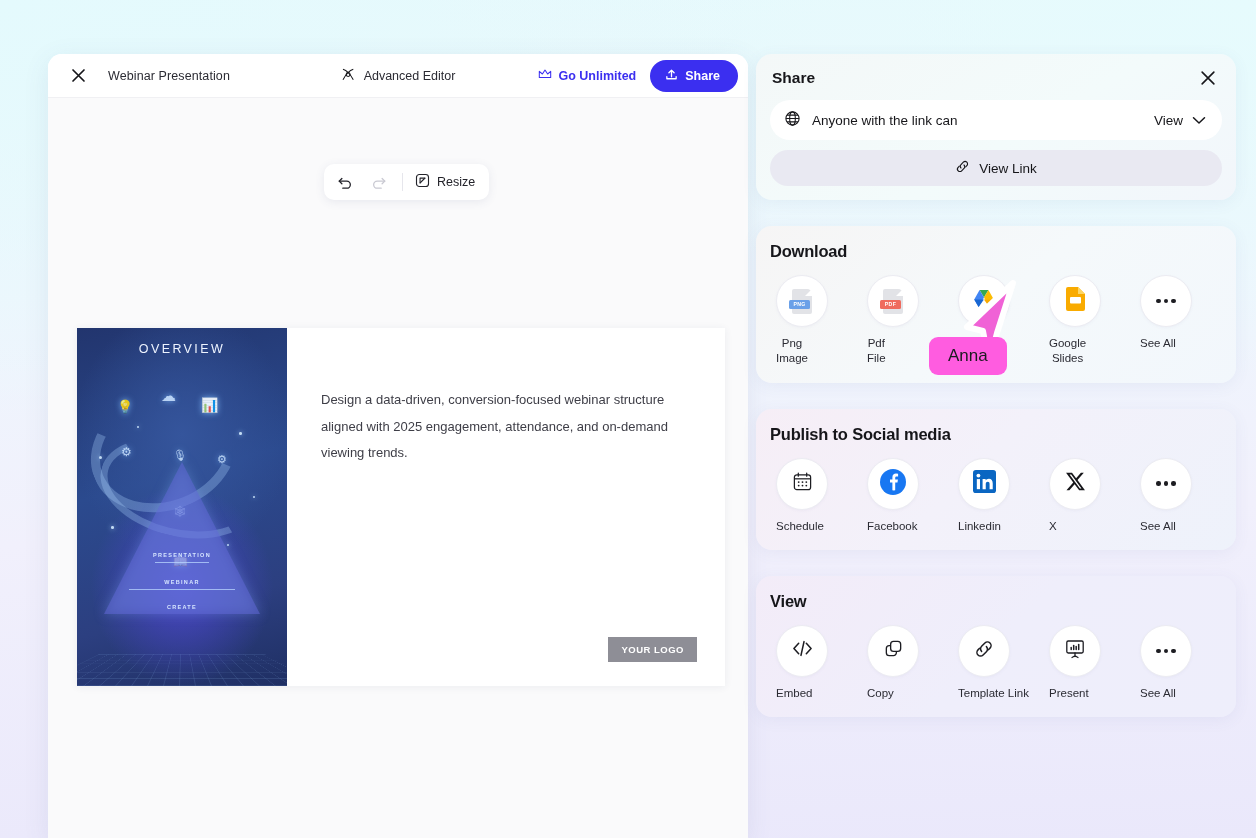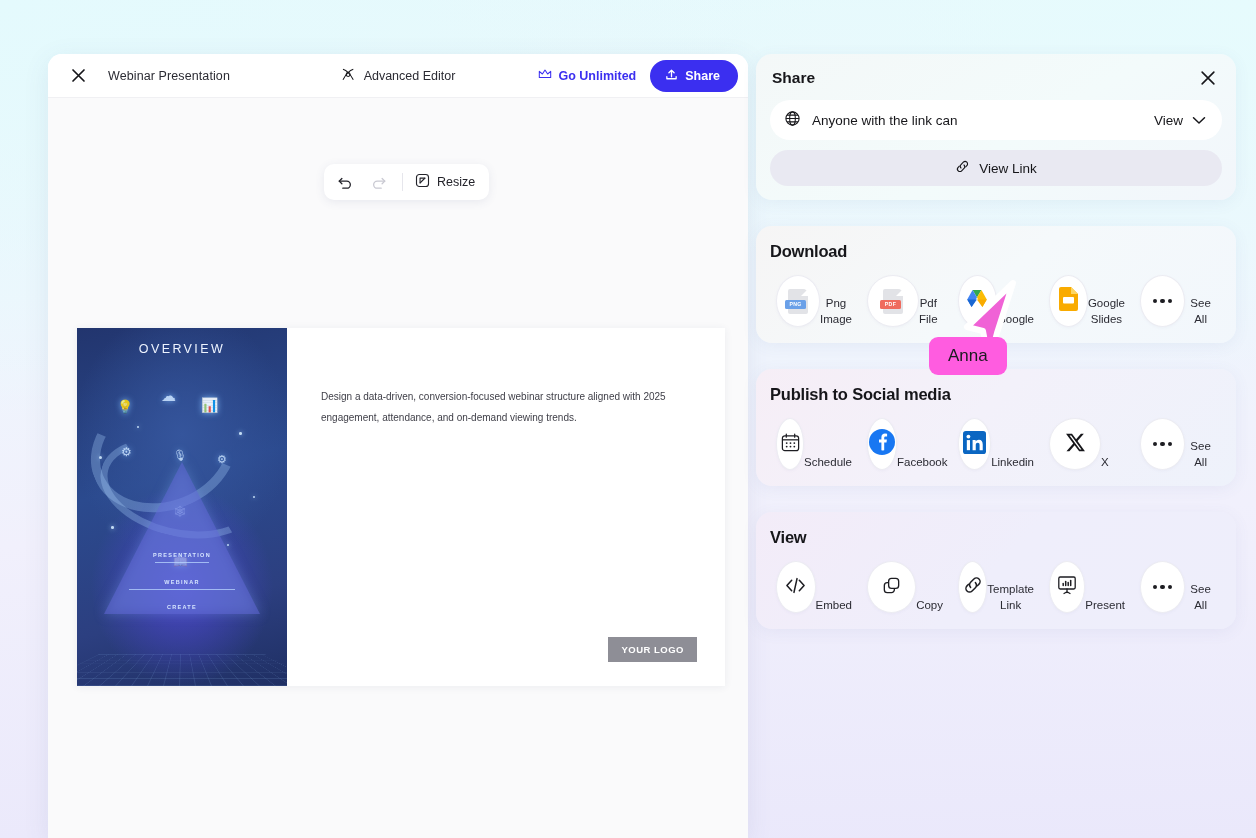--- a/index.html
+++ b/index.html
@@ -215,21 +215,21 @@
   .slide-headline {
     font-size: 35px;
     line-height: 1.22;
     font-weight: 800;
     letter-spacing: -0.9px;
     color: #16161a;
     max-width: 330px;
   }
   .slide-sub {
     margin-top: 24px;
-    font-size: 10px;
+    font-size: 13px;
     line-height: 2.05;
     color: #3e3e47;
     max-width: 348px;
   }
   .logo-badge {
     position: absolute;
     right: 28px; bottom: 24px;
     background: #8e8e96;
     color: #ffffff;
     font-size: 9.5px;
@@ -324,21 +324,21 @@
     box-shadow: 0 3px 16px rgba(90,100,150,0.07);
   }
   .tile-row {
     margin-top: 14px;
     display: flex;
     justify-content: space-between;
     padding: 0 6px;
   }
   .tile {
     width: 76px;
-    display: flex; align-items: flex-end;
+    display: flex; flex-direction: column; align-items: flex-start;
     cursor: pointer;
   }
   .tile-circle {
     width: 52px; height: 52px;
     border-radius: 50%;
     background: #ffffff;
     border: 1px solid #ececf2;
     display: flex; align-items: center; justify-content: center;
     box-shadow: 0 1px 3px rgba(90,100,150,0.05);
   }

